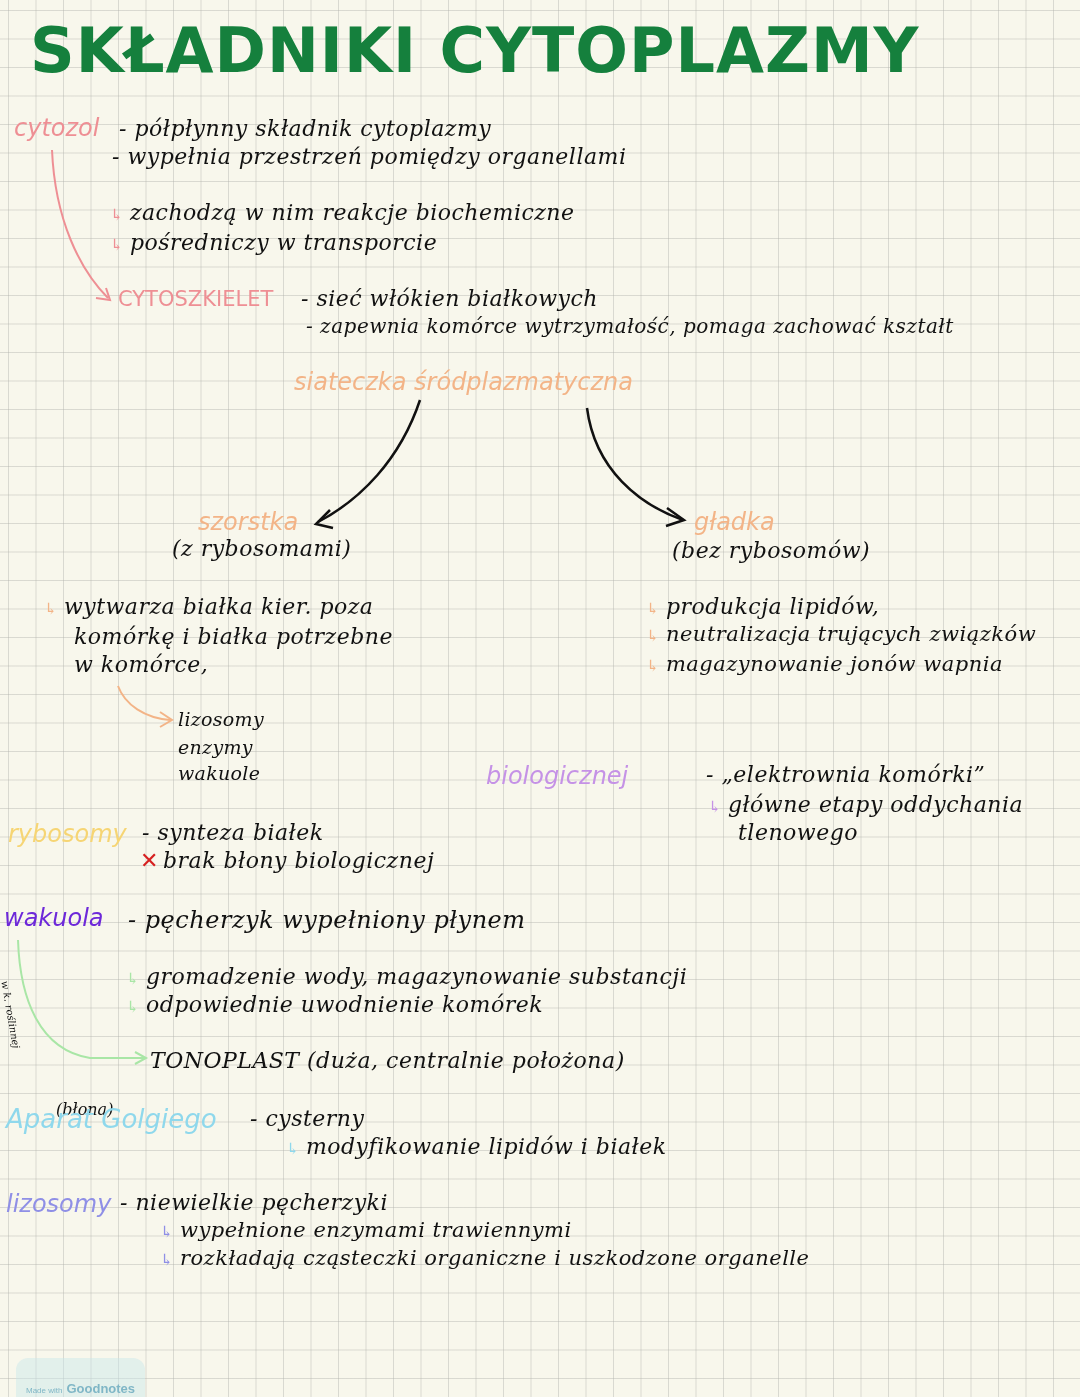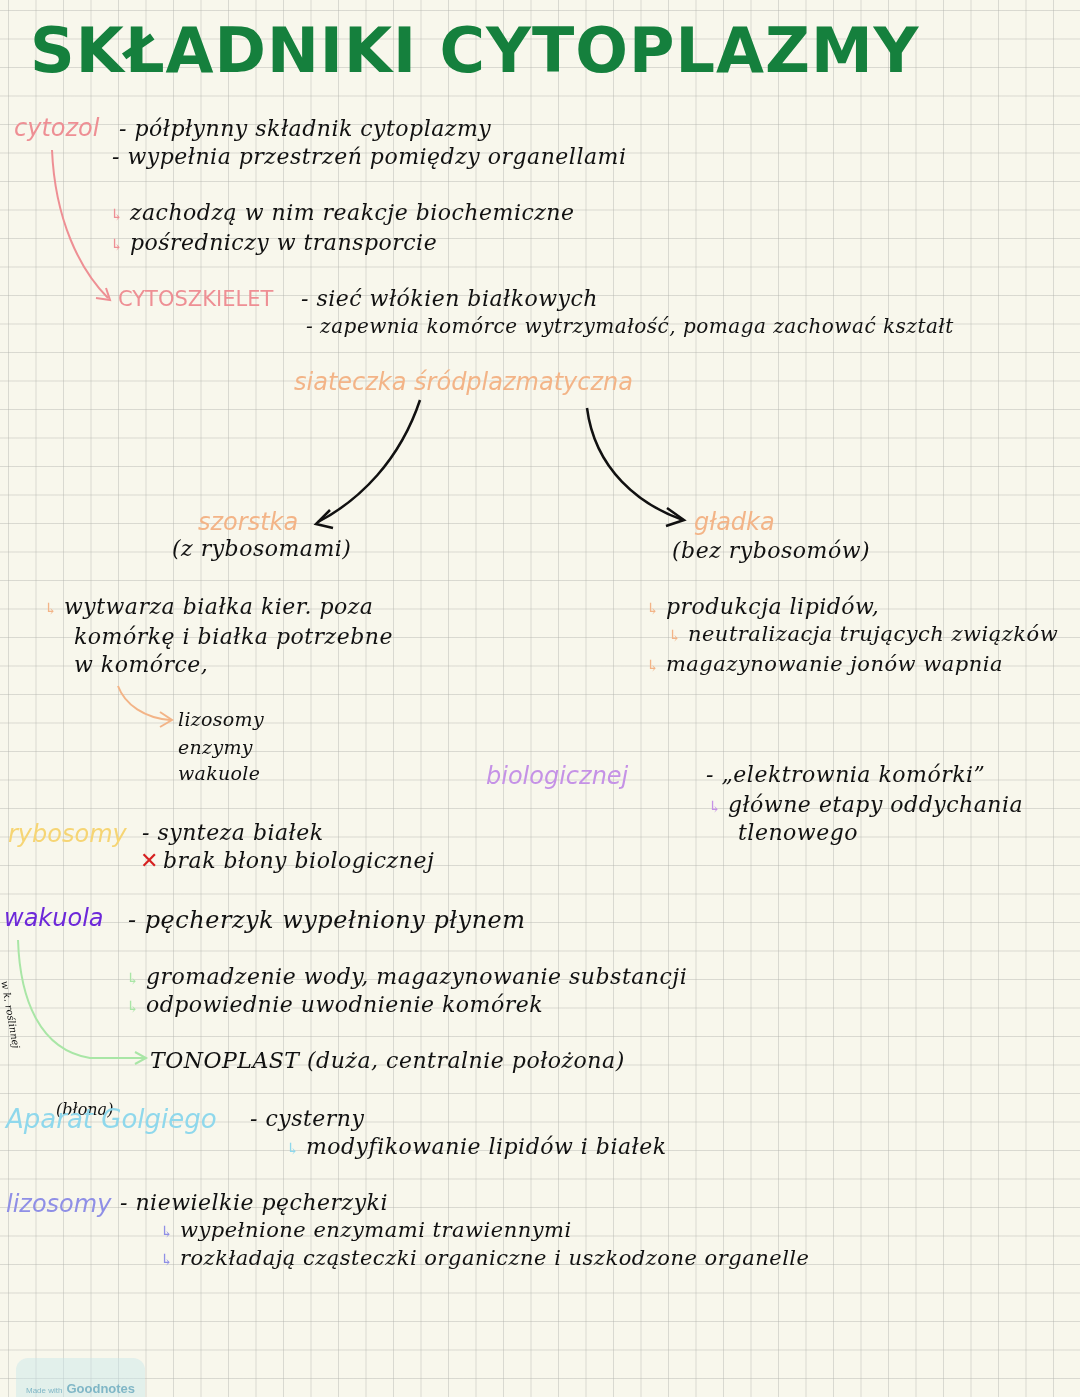--- a/index.html
+++ b/index.html
@@ -79,21 +79,21 @@
 <div class="abs hw" style="left:74px; top:652px;">w komórce,</div>
 <div class="abs hw-s" style="left:178px; top:708px;">lizosomy</div>
 <div class="abs hw-s" style="left:178px; top:736px;">enzymy</div>
 <div class="abs hw-s" style="left:178px; top:762px;">wakuole</div>
 
 <div class="abs lbl" style="left:694px; top:508px; color:#f3b487;">gładka</div>
 <div class="abs hw" style="left:672px; top:538px;">(bez rybosomów)</div>
 <div class="abs hw" style="left:646px; top:594px;">
   <span class="arrow-glyph" style="color:#f3b487;">↳</span><span>produkcja lipidów,</span>
 </div>
-<div class="abs hw" style="left:646px; top:622px; font-size:21px;margin-left:22px;">
+<div class="abs hw" style="left:646px; top:622px; font-size:21px;">
   <span class="arrow-glyph" style="color:#f3b487;">↳</span><span>neutralizacja trujących związków</span>
 </div>
 <div class="abs hw" style="left:646px; top:652px; font-size:21px;">
   <span class="arrow-glyph" style="color:#f3b487;">↳</span><span>magazynowanie jonów wapnia</span>
 </div>
 
 <div class="abs lbl" style="left:486px; top:762px; color:#c592e6;">biologicznej</div>
 <div class="abs hw" style="left:706px; top:762px;">- „elektrownia komórki”</div>
 <div class="abs hw" style="left:708px; top:792px;">
   <span class="arrow-glyph" style="color:#c592e6;">↳</span><span>główne etapy oddychania</span>

